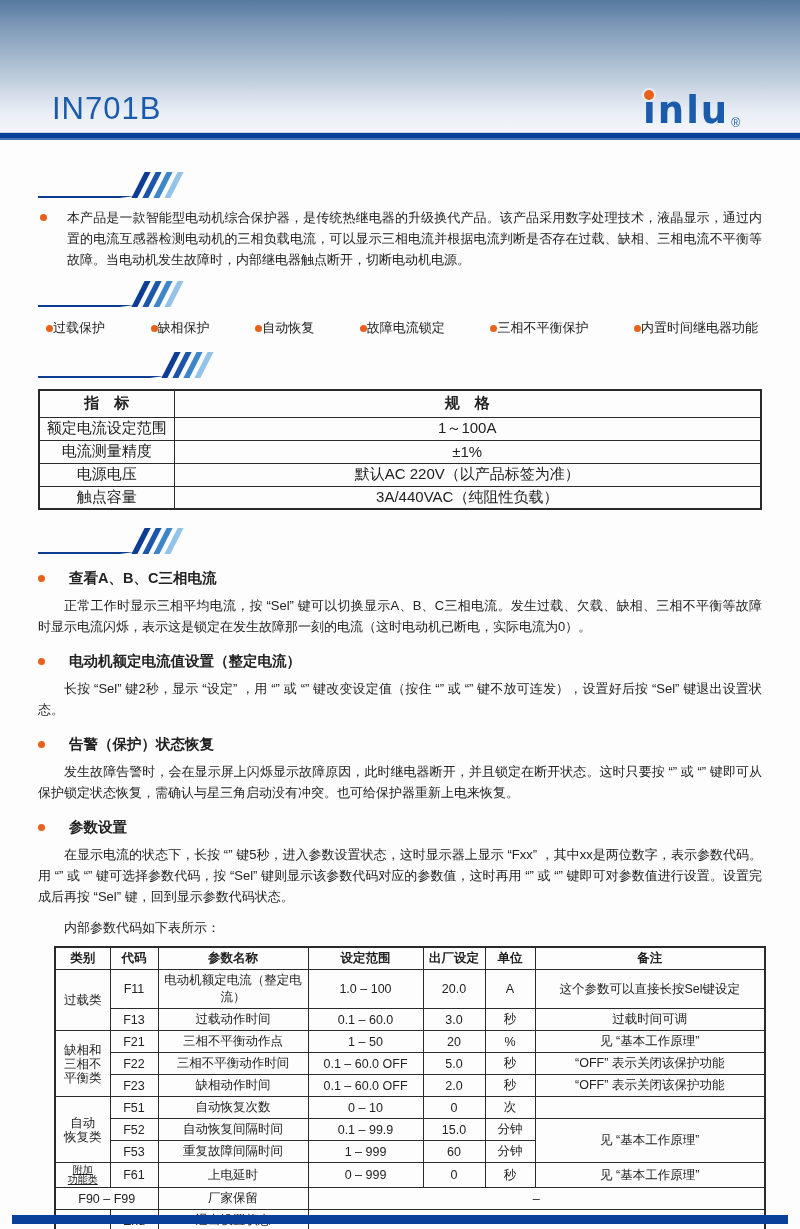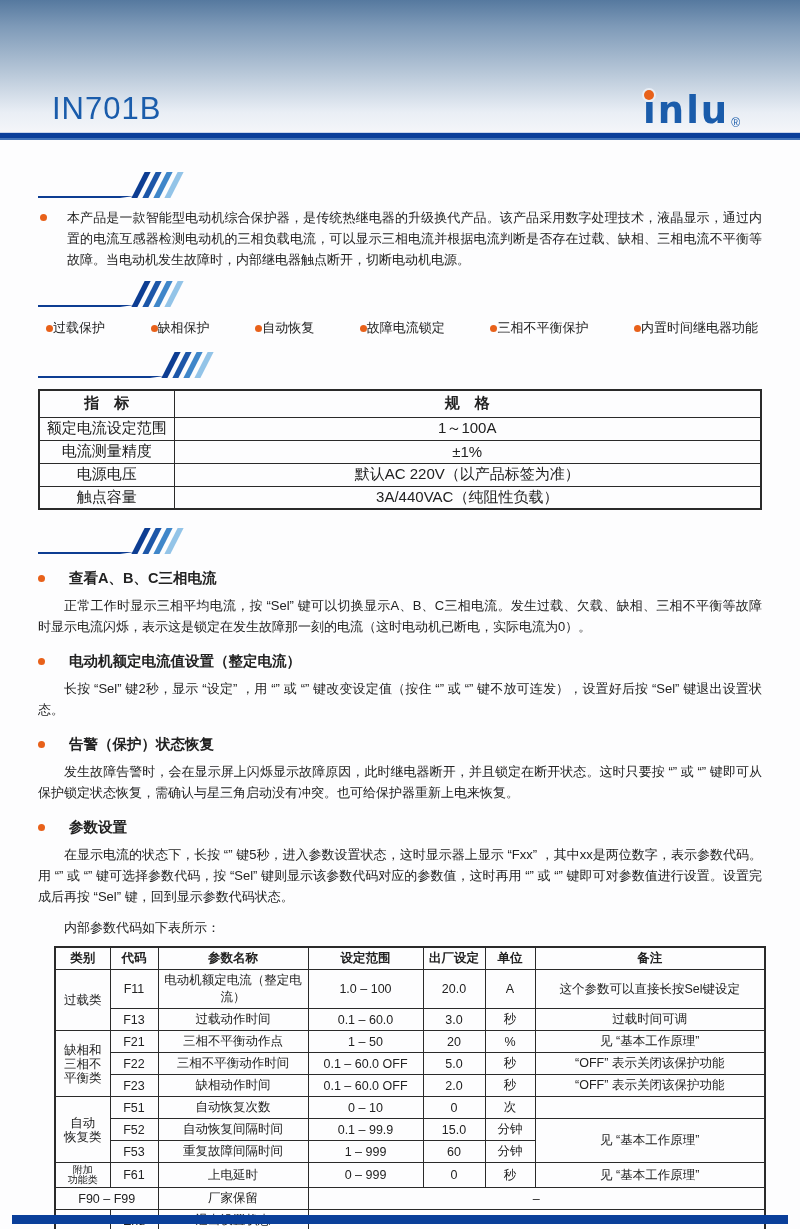--- a/index.html
+++ b/index.html
@@ -73,21 +73,21 @@
   .param-table{
     width:710px;border-collapse:collapse;border:2px solid var(--borderDark);
     margin:0 0 0 16px;font-size:12.5px;table-layout:fixed;
   }
   .param-table th,.param-table td{
     border:1px solid var(--borderDark);text-align:center;padding:2px 3px;height:22px;
     overflow:hidden;
   }
   .param-table th{font-weight:bold;}
   .cat-cell{white-space:pre-line;line-height:14px;}
-  .cat-small{font-size:10px;line-height:10px;}
+  .cat-small{font-size:10px;line-height:10px;text-decoration:underline;}
   .bottom-bar{position:absolute;left:12px;right:12px;bottom:5px;height:9px;background:var(--barBlue);}
 </style>
 </head>
 <body>
 
 <header class="hero">
   <h1 class="hero-title">IN701B</h1>
   <div class="logo">
     <span class="logo-word">
       <span class="logo-i-dot"></span><span>inlu</span>

